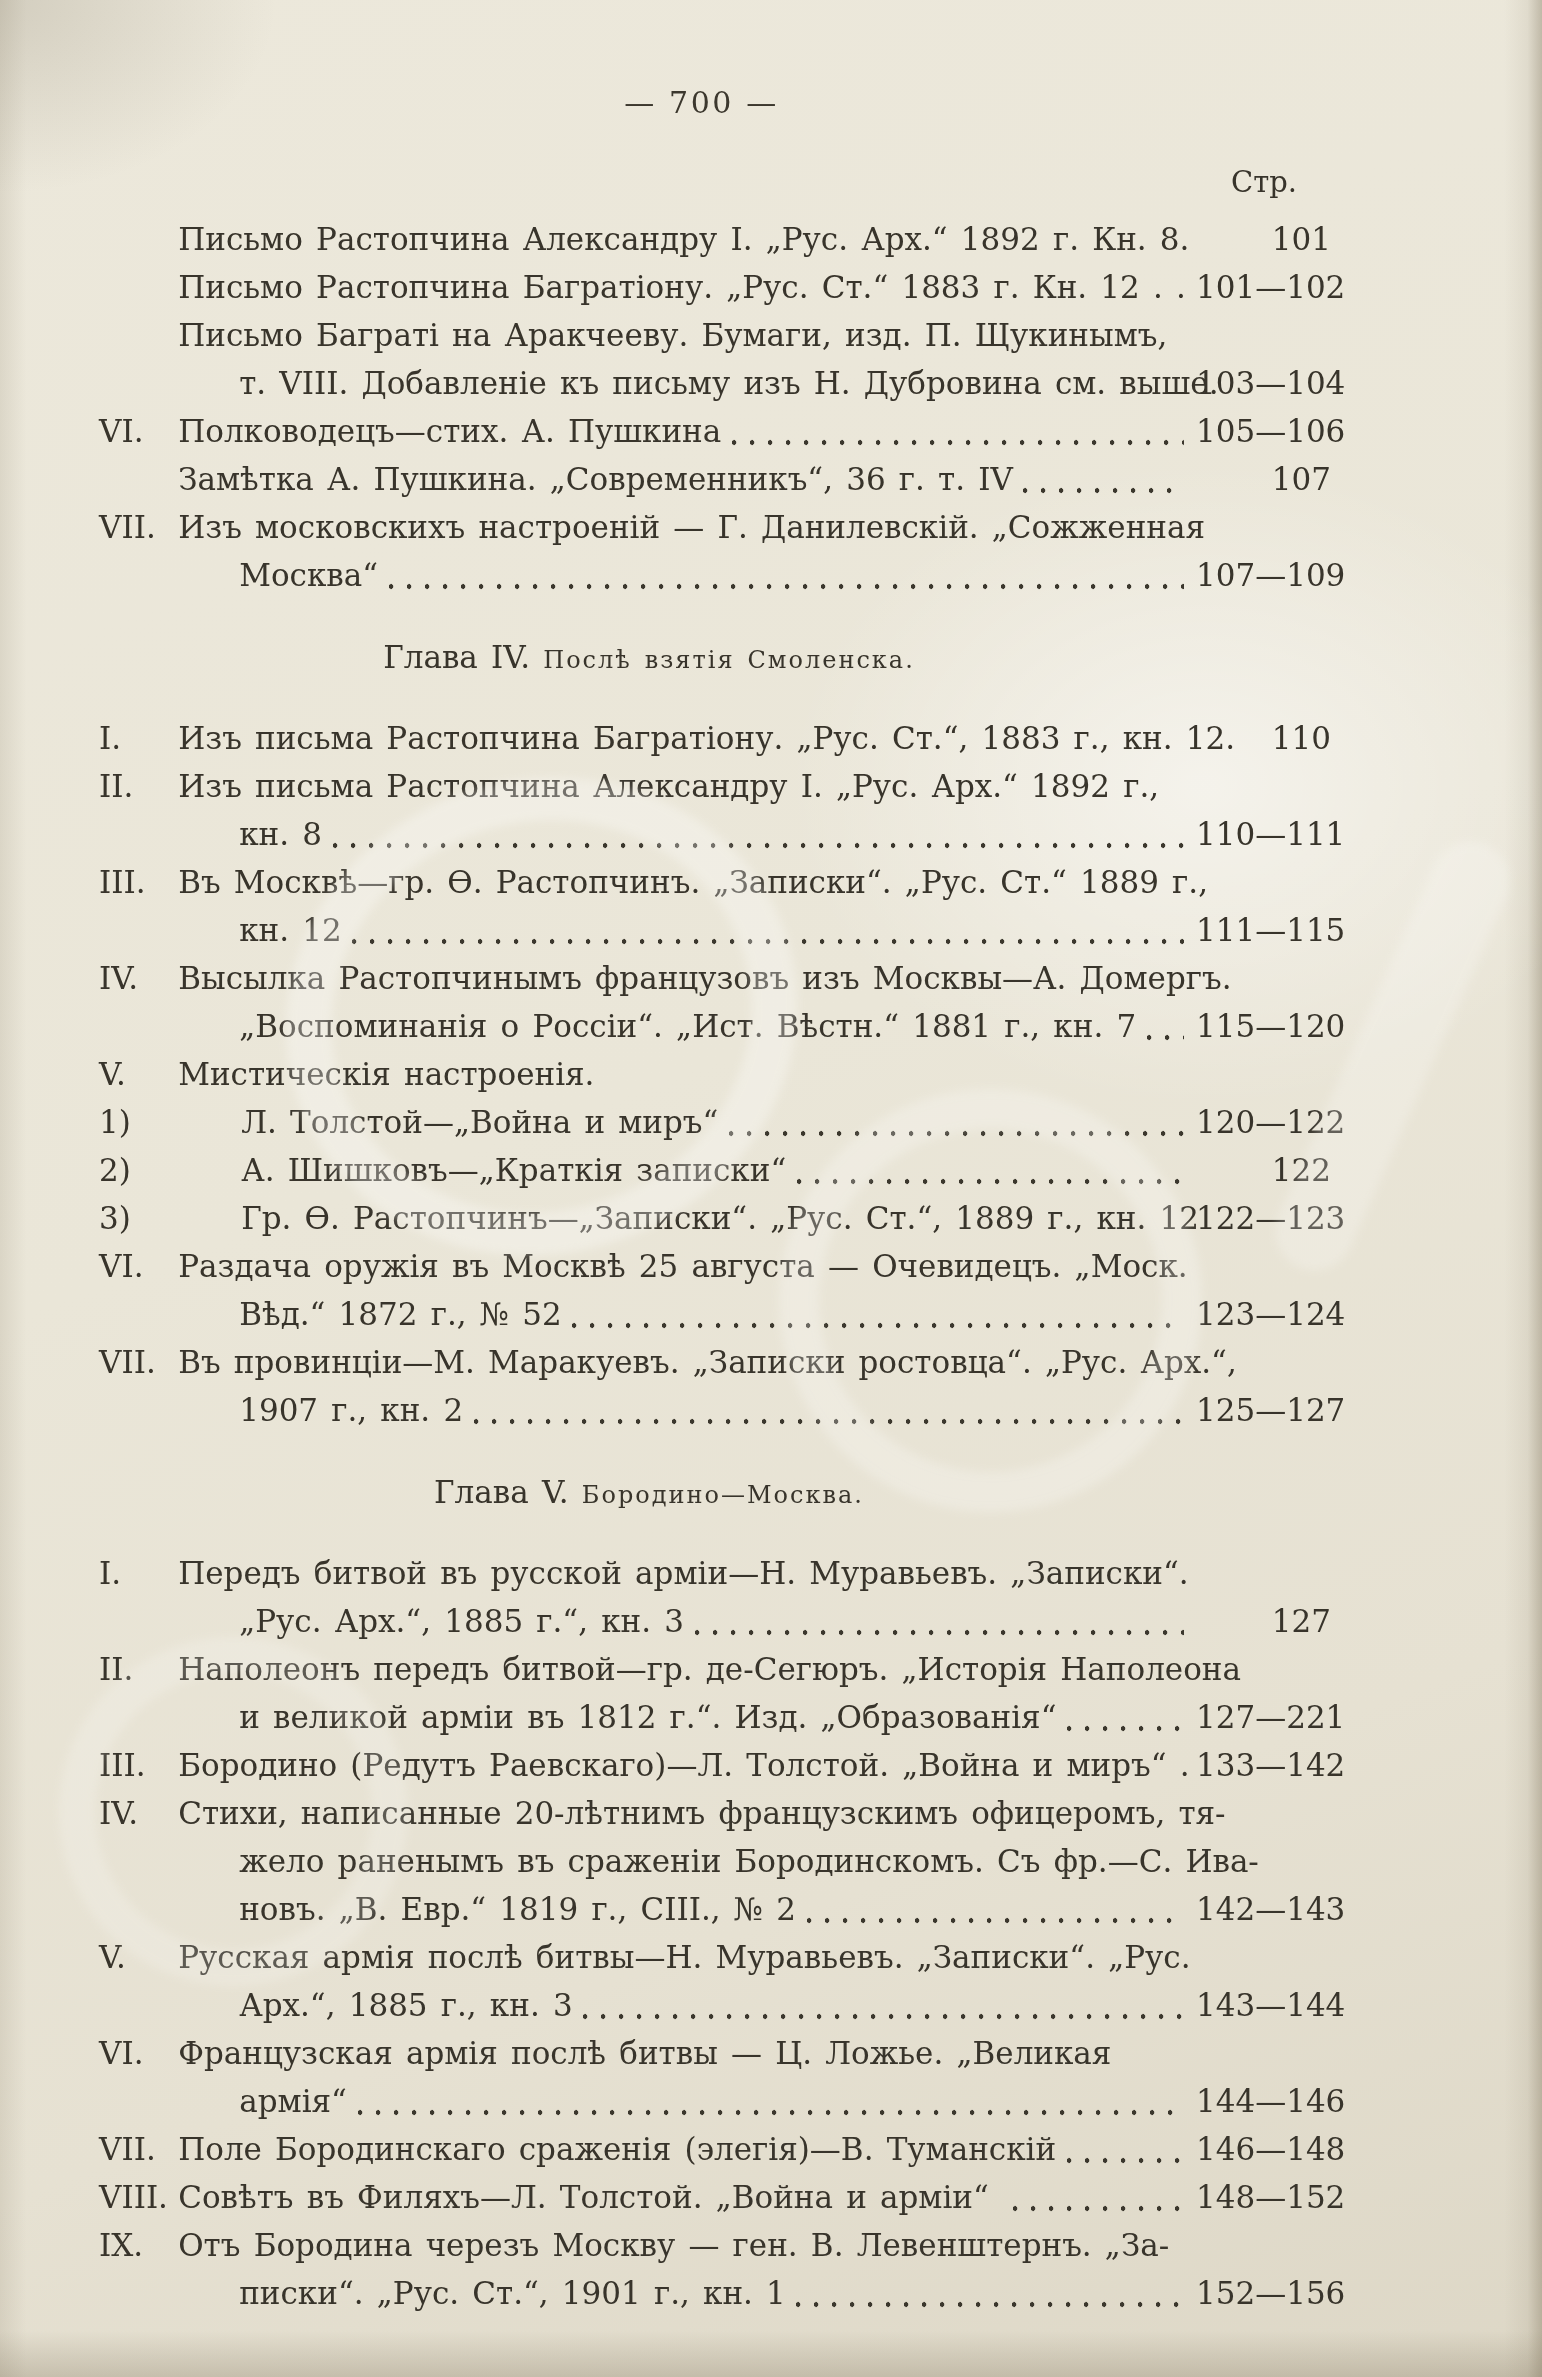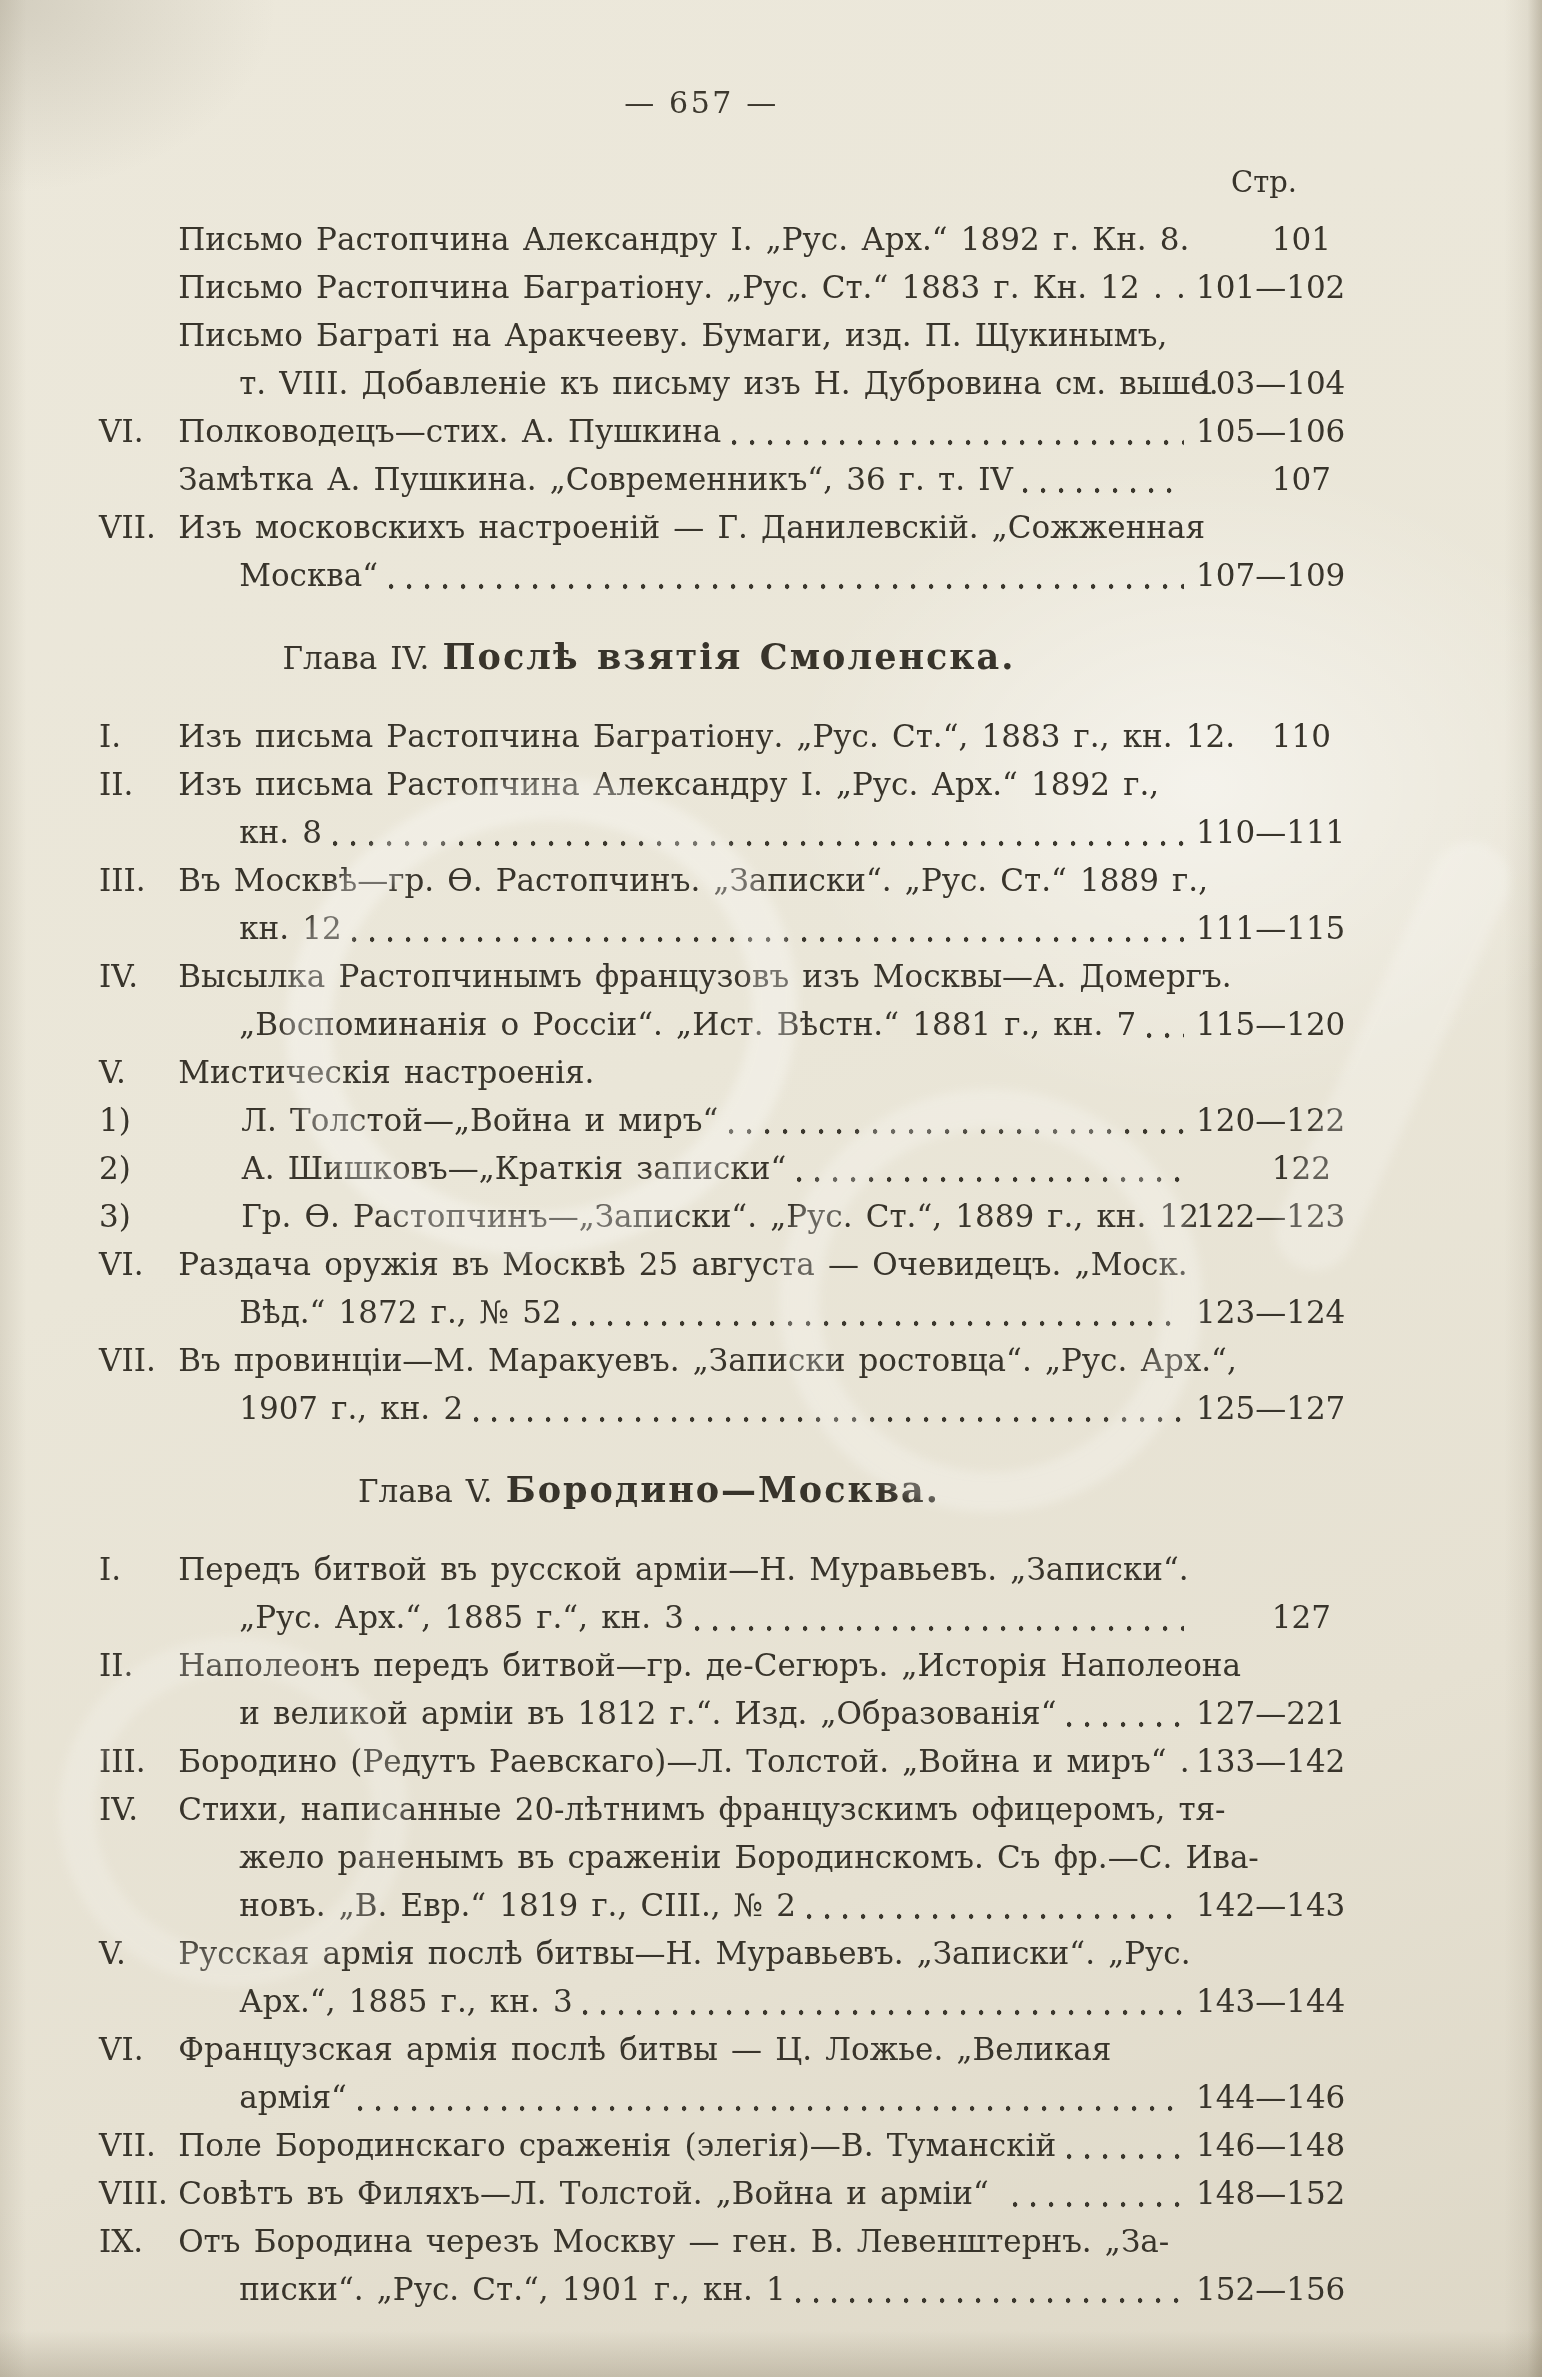--- a/index.html
+++ b/index.html
@@ -51,21 +51,21 @@
     padding-right:34px;
     font-size:29px;
     margin-bottom:9.2px;
   }
   .heading{
     text-align:center;
     margin:34px 132px 30px 0;
     white-space:nowrap;
   }
   .heading .pre{font-size:31px;}
-  .heading .ttl{font-size:35px;font-weight:700;letter-spacing:2px;}
+  .heading .ttl{font-size:24px;font-weight:400;letter-spacing:2px;}
   .entry{display:flex;align-items:flex-start;}
   .num{
     flex:none;width:70px;padding-right:9.2px;
     text-align:left;white-space:nowrap;
   }
   .entry.sub .num{width:133px;}
   .body{flex:1 1 auto;min-width:0;}
   .bline{white-space:nowrap;}
   .bline.cont{padding-left:61px;}
   .bline.last{display:flex;white-space:nowrap;}
@@ -90,21 +90,21 @@
 </style>
 </head>
 <body>
 
 <div class="page">
   <div class="wm wm1"></div>
   <div class="wm wm2"></div>
   <div class="wm wm3"></div>
   <div class="wm wm4"></div>
 
-  <div class="folio">— 657 —</div>
+  <div class="folio">— 700 —</div>
 
   <div class="toc">
     <div class="col-header">Стр.</div>
     <div id="toc-sections">
         <div class="entry">
           <div class="num"></div>
           <div class="body">
             <div class="bline last">
               <span class="txt"><span>Письмо Растопчина Александру I. „Рус. Арх.“ 1892 г. Кн. 8.</span></span>
               <span class="leader off"></span>

